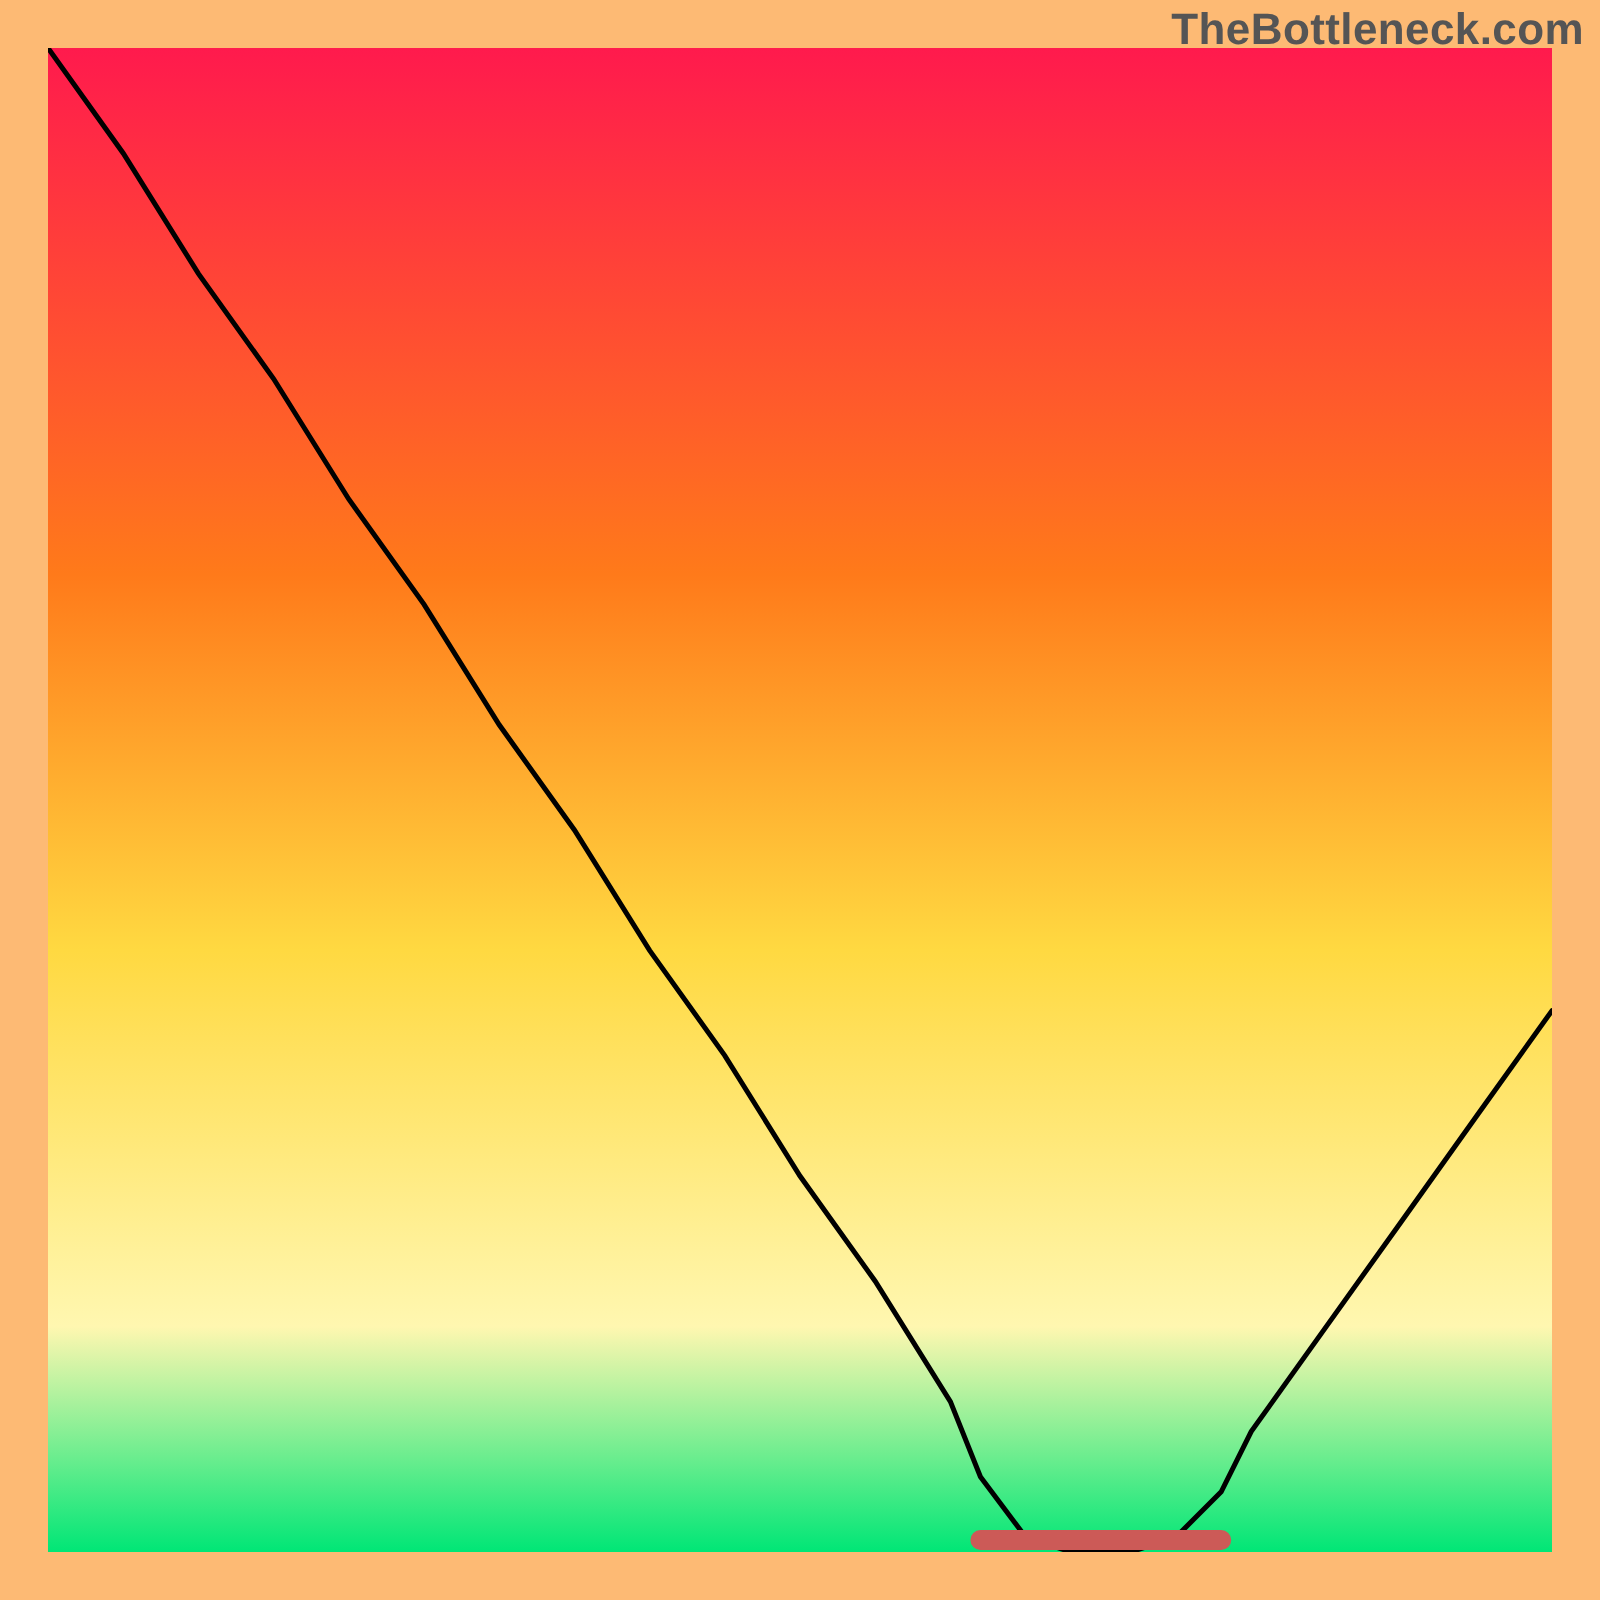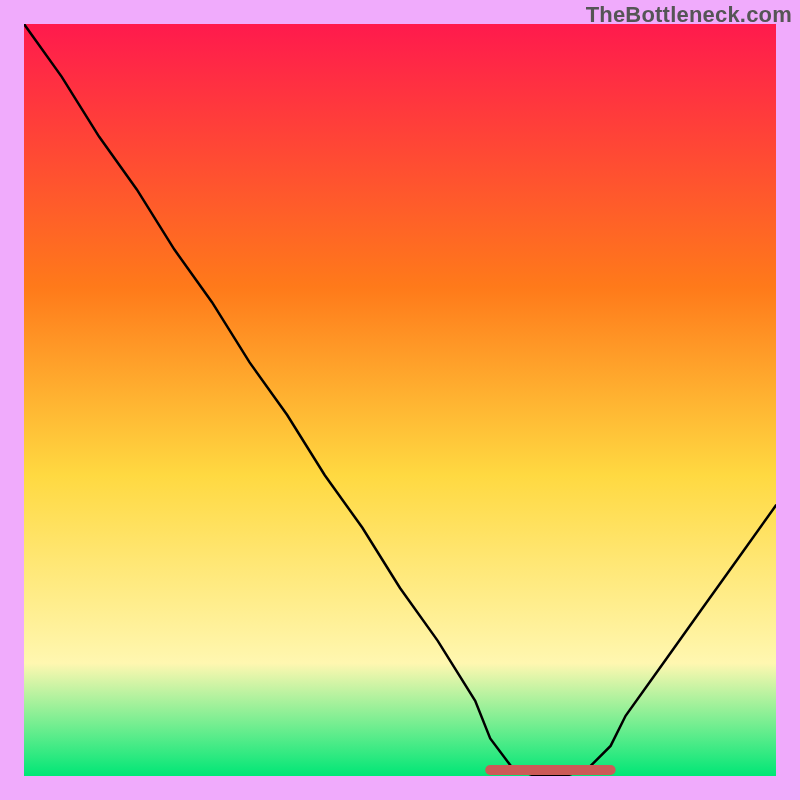--- a/index.html
+++ b/index.html
@@ -8,21 +8,21 @@
     width: 800px;
     height: 800px;
     background: #000;
     font-family: Arial, Helvetica, sans-serif;
     overflow: hidden;
   }
   .frame {
     position: relative;
     width: 800px;
     height: 800px;
-    background: #f0abfc;
+    background: #fdba74;
   }
   .watermark {
     position: absolute;
     top: 2px;
     right: 8px;
     color: #555;
     font-size: 22px;
     font-weight: bold;
     letter-spacing: 0.2px;
     z-index: 20;

